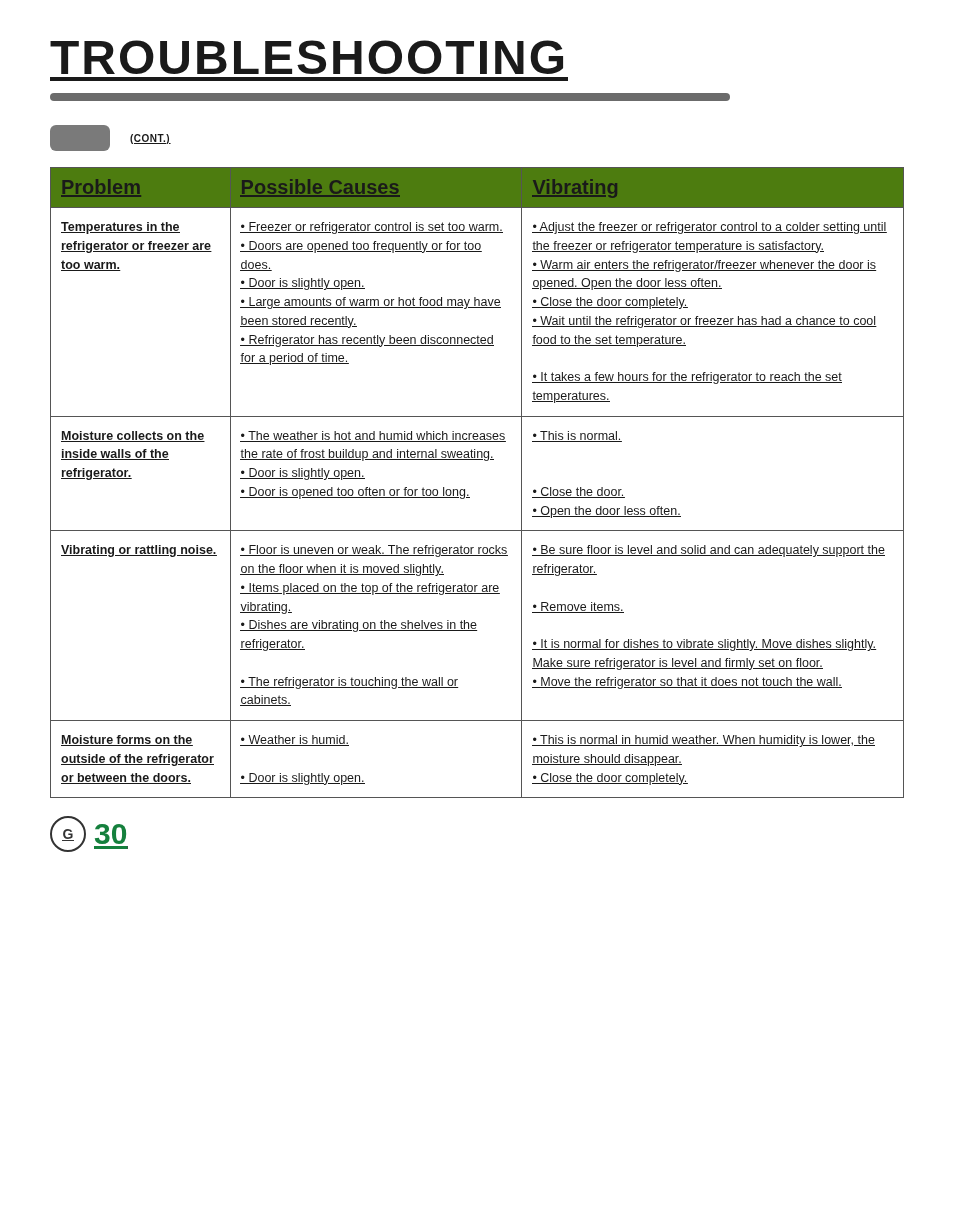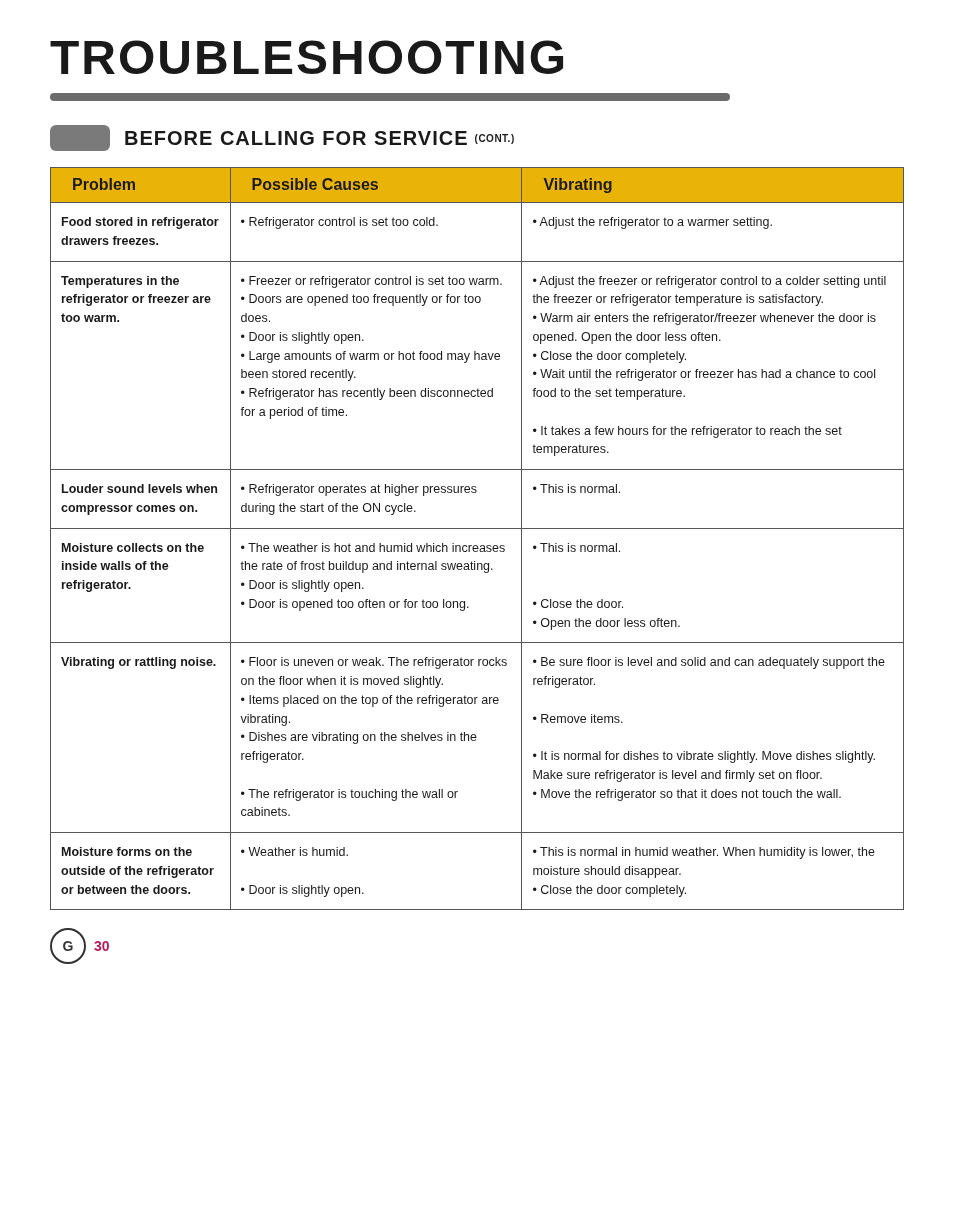--- a/index.html
+++ b/index.html
@@ -1,15 +1,15 @@
 <!DOCTYPE html>
 <html><head>
   <meta charset="utf-8">
   <style>
-    * { box-sizing: border-box; margin: 0; padding: 0; }
+    * { box-sizing: border-box; margin: 0; padding: 0; text-decoration: underline; }
     body {
       background: #ffffff;
       font-family: Arial, Helvetica, sans-serif;
       font-size: 13px;
       color: #1a1a1a;
       width: 954px;
       min-height: 1226px;
       padding: 30px 50px 40px 50px;
     }
 
@@ -63,26 +63,26 @@
       font-family: Arial, sans-serif;
     }
 
     table {
       width: 100%;
       border-collapse: collapse;
       border: 1.5px solid #555;
     }
 
     thead th {
-      background: #eab308;
+      background: #4d7c0f;
       border: 1.5px solid #555;
-      padding: 8px 21px;
+      padding: 8px 10px;
       text-align: left;
       font-weight: bold;
-      font-size: 16px;
+      font-size: 20px;
     }
 
     tbody td {
       border: 1.5px solid #555;
       padding: 10px 10px;
       vertical-align: top;
       font-size: 12.5px;
       line-height: 1.5;
     }
 
@@ -113,71 +113,60 @@
       display: flex;
       align-items: center;
       justify-content: center;
       font-size: 14px;
       font-weight: bold;
       margin-right: 8px;
       color: #333;
     }
 
     .footer-page {
-      font-size: 14px;
-      font-weight: bold;
-      color: #be185d;
+      font-size: 30px;
+      font-weight: bold;
+      color: #15803d;
     }
   </style>
 </head>
 <body>
 
 <h1 class="page-title">TROUBLESHOOTING</h1>
 <div class="title-underline"></div>
 
 <div class="section-header">
   <div class="section-badge"></div>
-  <span class="section-title">BEFORE CALLING FOR SERVICE</span>
   <span class="section-title-cont">(CONT.)</span>
 </div>
 
 <table>
   <thead>
     <tr>
       <th>Problem</th>
       <th>Possible Causes</th>
       <th>Vibrating</th>
     </tr>
   </thead>
   <tbody id="table-body">
-  <tr>
-        <td class="problem-cell">Food stored in refrigerator drawers freezes.</td>
-        <td class="causes-cell" style="white-space: pre-line;">• Refrigerator control is set too cold.</td>
-        <td class="solutions-cell" style="white-space: pre-line;">• Adjust the refrigerator to a warmer setting.</td>
-      </tr>
       <tr>
         <td class="problem-cell">Temperatures in the refrigerator or freezer are too warm.</td>
         <td class="causes-cell" style="white-space: pre-line;">• Freezer or refrigerator control is set too warm.
 • Doors are opened too frequently or for too does.
 • Door is slightly open.
 • Large amounts of warm or hot food may have been stored recently.
 • Refrigerator has recently been disconnected for a period of time.</td>
         <td class="solutions-cell" style="white-space: pre-line;">• Adjust the freezer or refrigerator control to a colder setting until the freezer or refrigerator temperature is satisfactory.
 • Warm air enters the refrigerator/freezer whenever the door is opened. Open the door less often.
 • Close the door completely.
 • Wait until the refrigerator or freezer has had a chance to cool food to the set temperature.
 
 • It takes a few hours for the refrigerator to reach the set temperatures.</td>
       </tr>
       <tr>
-        <td class="problem-cell">Louder sound levels when compressor comes on.</td>
-        <td class="causes-cell" style="white-space: pre-line;">• Refrigerator operates at higher pressures during the start of the ON cycle.</td>
-        <td class="solutions-cell" style="white-space: pre-line;">• This is normal.</td>
-      </tr>
-      <tr>
         <td class="problem-cell">Moisture collects on the inside walls of the refrigerator.</td>
         <td class="causes-cell" style="white-space: pre-line;">• The weather is hot and humid which increases the rate of frost buildup and internal sweating.
 • Door is slightly open.
 • Door is opened too often or for too long.</td>
         <td class="solutions-cell" style="white-space: pre-line;">• This is normal.
 
 
 • Close the door.
 • Open the door less often.</td>
       </tr>

